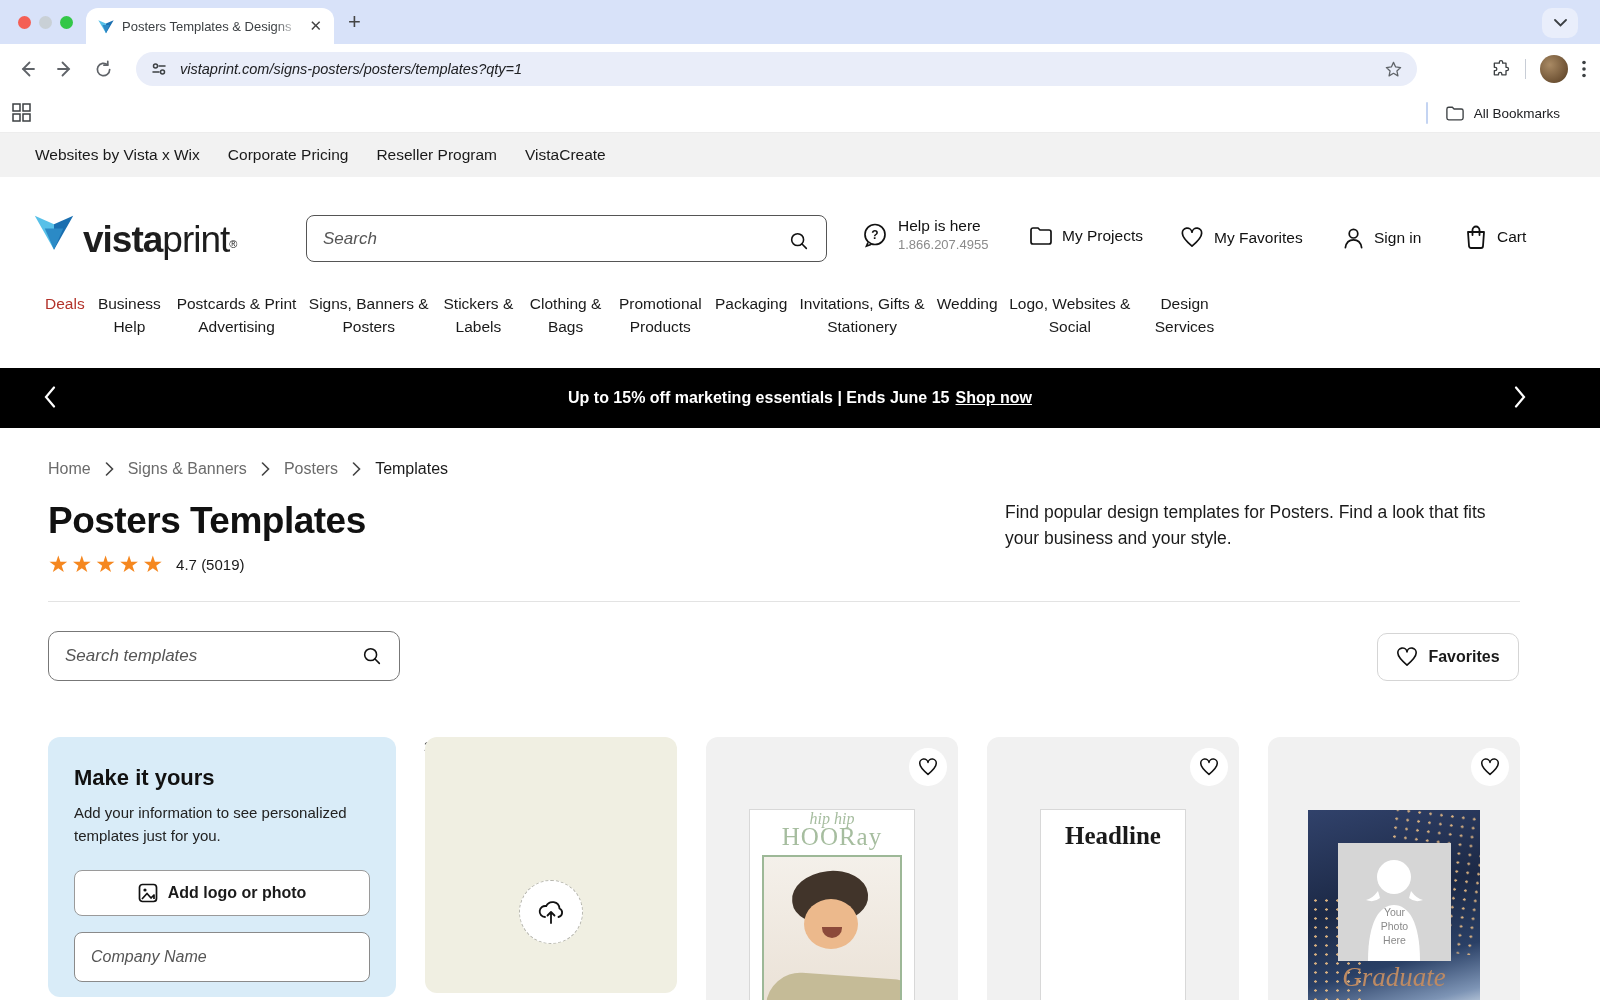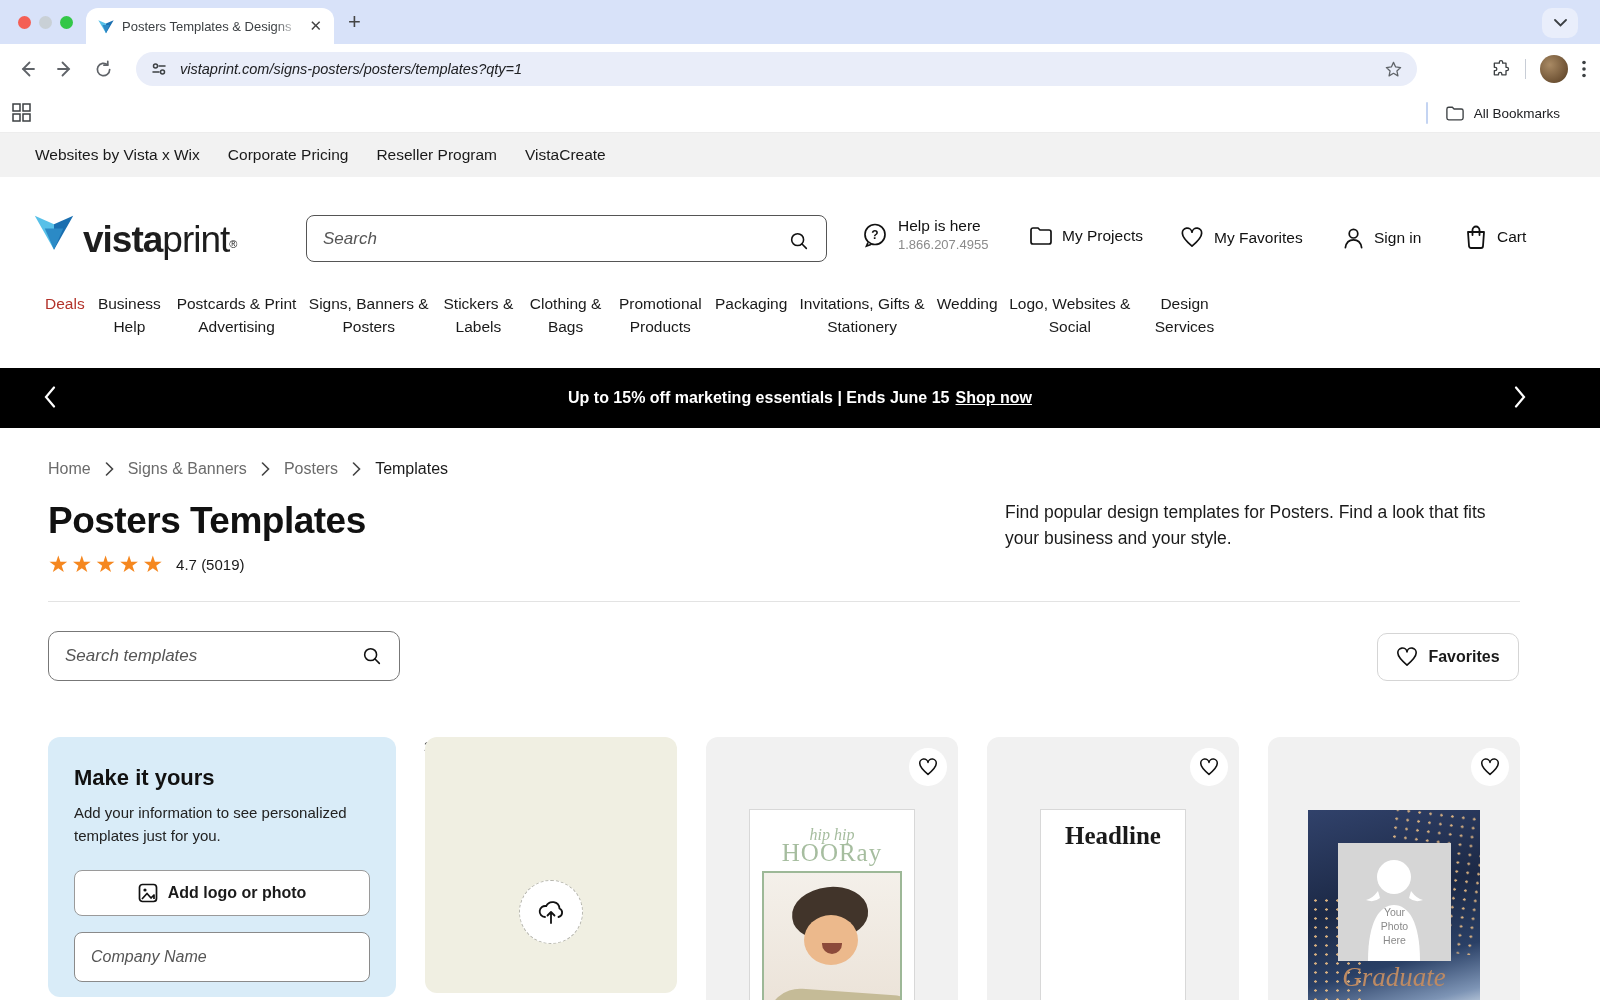--- a/index.html
+++ b/index.html
@@ -97,21 +97,21 @@
            border-radius:8px; display:flex; align-items:center; padding:0 16px; }
   .cname input { border:0; outline:0; width:100%; font-size:16px; font-family:"Liberation Sans",sans-serif;}
   .card-upload { width:252px; height:256px; background:#f0efe2; }
   .upload-circle { position:absolute; left:94px; top:143px; width:64px; height:64px; border-radius:50%;
                    background:#fff; border:1.5px dashed #b5b5ae; display:flex; align-items:center; justify-content:center; }
   .card-tpl { width:252px; height:300px; background:#f1f1f1; }
   .heart-btn { position:absolute; top:11px; right:11px; width:38px; height:38px; border-radius:50%;
                background:#fff; display:flex; align-items:center; justify-content:center; cursor:pointer; }
   .poster { position:absolute; background:#fff; border:1px solid #d8d8d8; overflow:hidden; }
   .poster-hooray { left:43px; top:72px; width:166px; height:240px; text-align:center; }
-  .hip { font-family:"Liberation Serif", serif; font-style:italic; font-size:16px; color:#a6bd9f; margin-top:16px; }
+  .hip { font-family:"Liberation Serif", serif; font-style:italic; font-size:16px; color:#a6bd9f; margin-top:0; }
   .hooray { font-family:"Liberation Serif", serif; font-size:25px; color:#a6bd9f; letter-spacing:1px;
             line-height:.9; margin-top:-2px;}
   .photo { position:relative; margin:6px 12px 0; border:2px solid #9db897; height:175px;
            background:linear-gradient(180deg,#f4f0ea, #e9dfd3); overflow:hidden; }
   .hair { position:absolute; top:14px; left:28px; width:76px; height:52px; background:#41342a;
           border-radius:50% 50% 46% 46%; transform:rotate(-6deg); }
   .face { position:absolute; top:42px; left:40px; width:54px; height:50px; background:#ecb98c; border-radius:50%; }
   .smile { position:absolute; top:70px; left:58px; width:20px; height:11px; background:#8c4a3a;
            border-radius:0 0 20px 20px; }
   .shirt { position:absolute; bottom:-14px; left:2px; width:160px; height:66px; background:#c5bb97;

